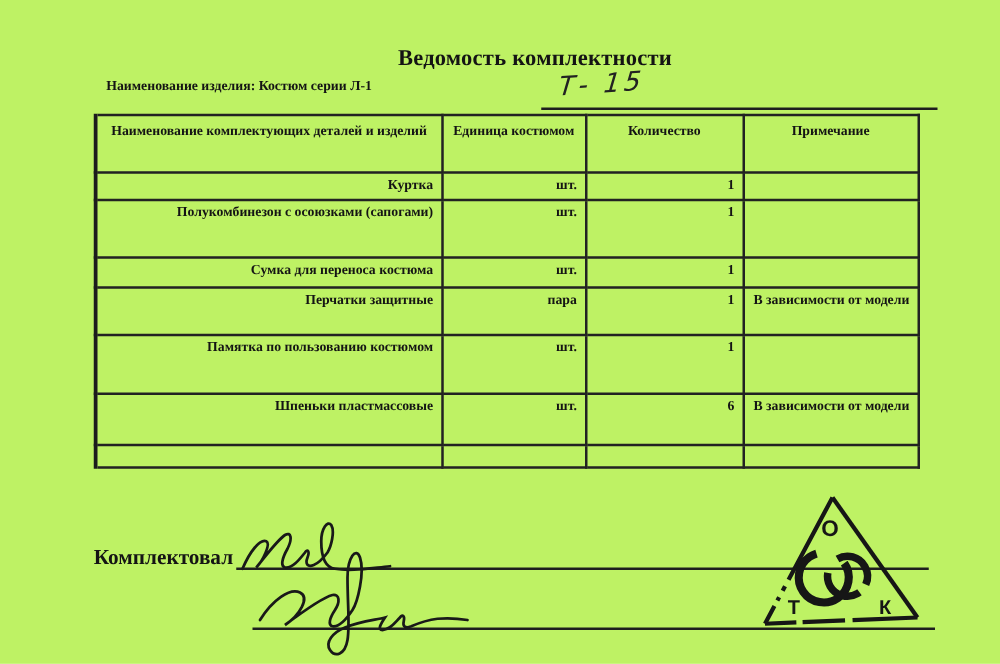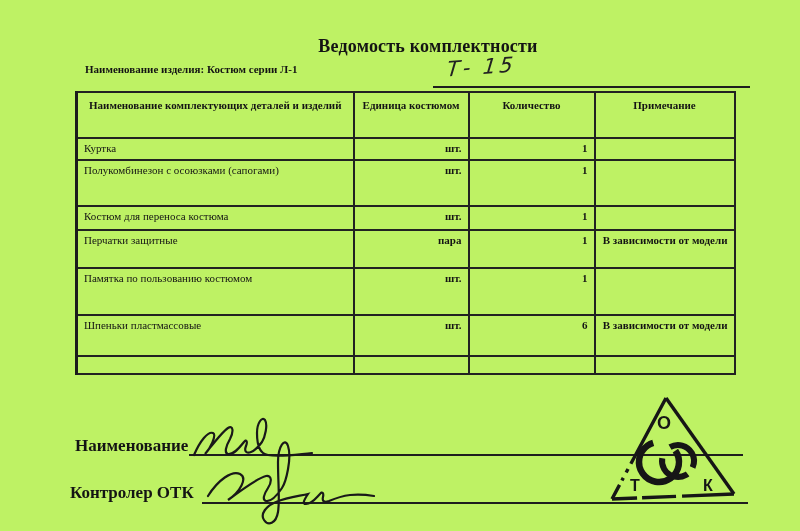--- a/index.html
+++ b/index.html
@@ -41,21 +41,21 @@
     border:2px solid #222;
     padding:2px 6px 0 6px;
     vertical-align:top;
     font-size:11px;line-height:1.42;
     overflow:hidden;
   }
   table.spec th{
     font-weight:bold;text-align:center;
     padding-top:4px;line-height:1.5;
   }
-  td.c-name{text-align:left;font-weight:400;padding-left:8px;}
+  td.c-name{text-align:right;font-weight:700;padding-left:8px;}
   td.c-unit,td.c-qty{text-align:right;font-weight:600;}
   td.c-note{
     text-align:right;font-weight:600;
     font-size:15px;line-height:1.45;padding-top:4px;
   }
   tr.rh{height:46px;}
   tr.r0{height:22px;}
   tr.r1{height:46px;padding-left:45px;}
   tr.r2{height:24px;}
   tr.r3{height:38px;margin-top:20px;}
@@ -118,21 +118,21 @@
         <td class="c-qty">1</td>
         <td class="c-note"></td>
       </tr>
       <tr class="r1">
         <td class="c-name">Полукомбинезон с осоюзками (сапогами)</td>
         <td class="c-unit">шт.</td>
         <td class="c-qty">1</td>
         <td class="c-note"></td>
       </tr>
       <tr class="r2">
-        <td class="c-name">Костюм для переноса костюма</td>
+        <td class="c-name">Сумка для переноса костюма</td>
         <td class="c-unit">шт.</td>
         <td class="c-qty">1</td>
         <td class="c-note"></td>
       </tr>
       <tr class="r3">
         <td class="c-name">Перчатки защитные</td>
         <td class="c-unit">пара</td>
         <td class="c-qty">1</td>
         <td class="c-note">В зависимости от модели</td>
       </tr>
@@ -150,24 +150,23 @@
       </tr>
       <tr class="r6">
         <td class="c-name"></td>
         <td class="c-unit"></td>
         <td class="c-qty"></td>
         <td class="c-note"></td>
       </tr>
     </tbody>
   </table>
 
-  <div class="sig-label-1">Наименование</div>
+  <div class="sig-label-1">Комплектовал</div>
   <div class="sig-line-1"></div>
 
-  <div class="sig-label-2">Контролер ОТК</div>
   <div class="sig-line-2"></div>
 
   <svg class="sig-svg" style="left:188px;top:415px" width="130" height="52" viewBox="0 0 130 52">
     <path d="M6,40 C12,26 20,16 25,18 C29,20 22,34 17,39 C26,28 34,17 40,13 C45,10 46,16 42,24 C38,31 36,38 40,39 C46,40 52,32 56,27 C58,24 60,26 58,31 C56,36 58,39 63,37 C68,35 71,31 74,27 C77,22 80,10 77,5 C74,1 69,8 69,18 C69,30 72,39 80,40 C92,42 104,40 124,38" fill="none" stroke="#191919" stroke-width="2.2" stroke-linecap="round"></path>
   </svg>
 
   <svg class="sig-svg" style="left:200px;top:438px" width="180" height="90" viewBox="0 0 180 90">
     <path d="M8,58 C18,42 32,32 40,36 C48,40 40,54 28,62 C44,50 58,40 66,38 C72,37 72,44 68,50 C64,56 62,62 66,63 C72,64 78,56 82,50 C86,44 92,20 88,8 C85,-1 78,8 78,24 C78,46 80,62 78,74 C76,86 68,88 64,82 C60,76 66,68 76,64 C88,59 100,58 108,56 C104,62 102,66 106,66 C112,66 116,60 120,56 C122,53 124,55 123,59 C122,63 124,65 129,63 C136,60 142,58 150,57 C160,56 168,57 174,58" fill="none" stroke="#191919" stroke-width="2.2" stroke-linecap="round"></path>
   </svg>
 

